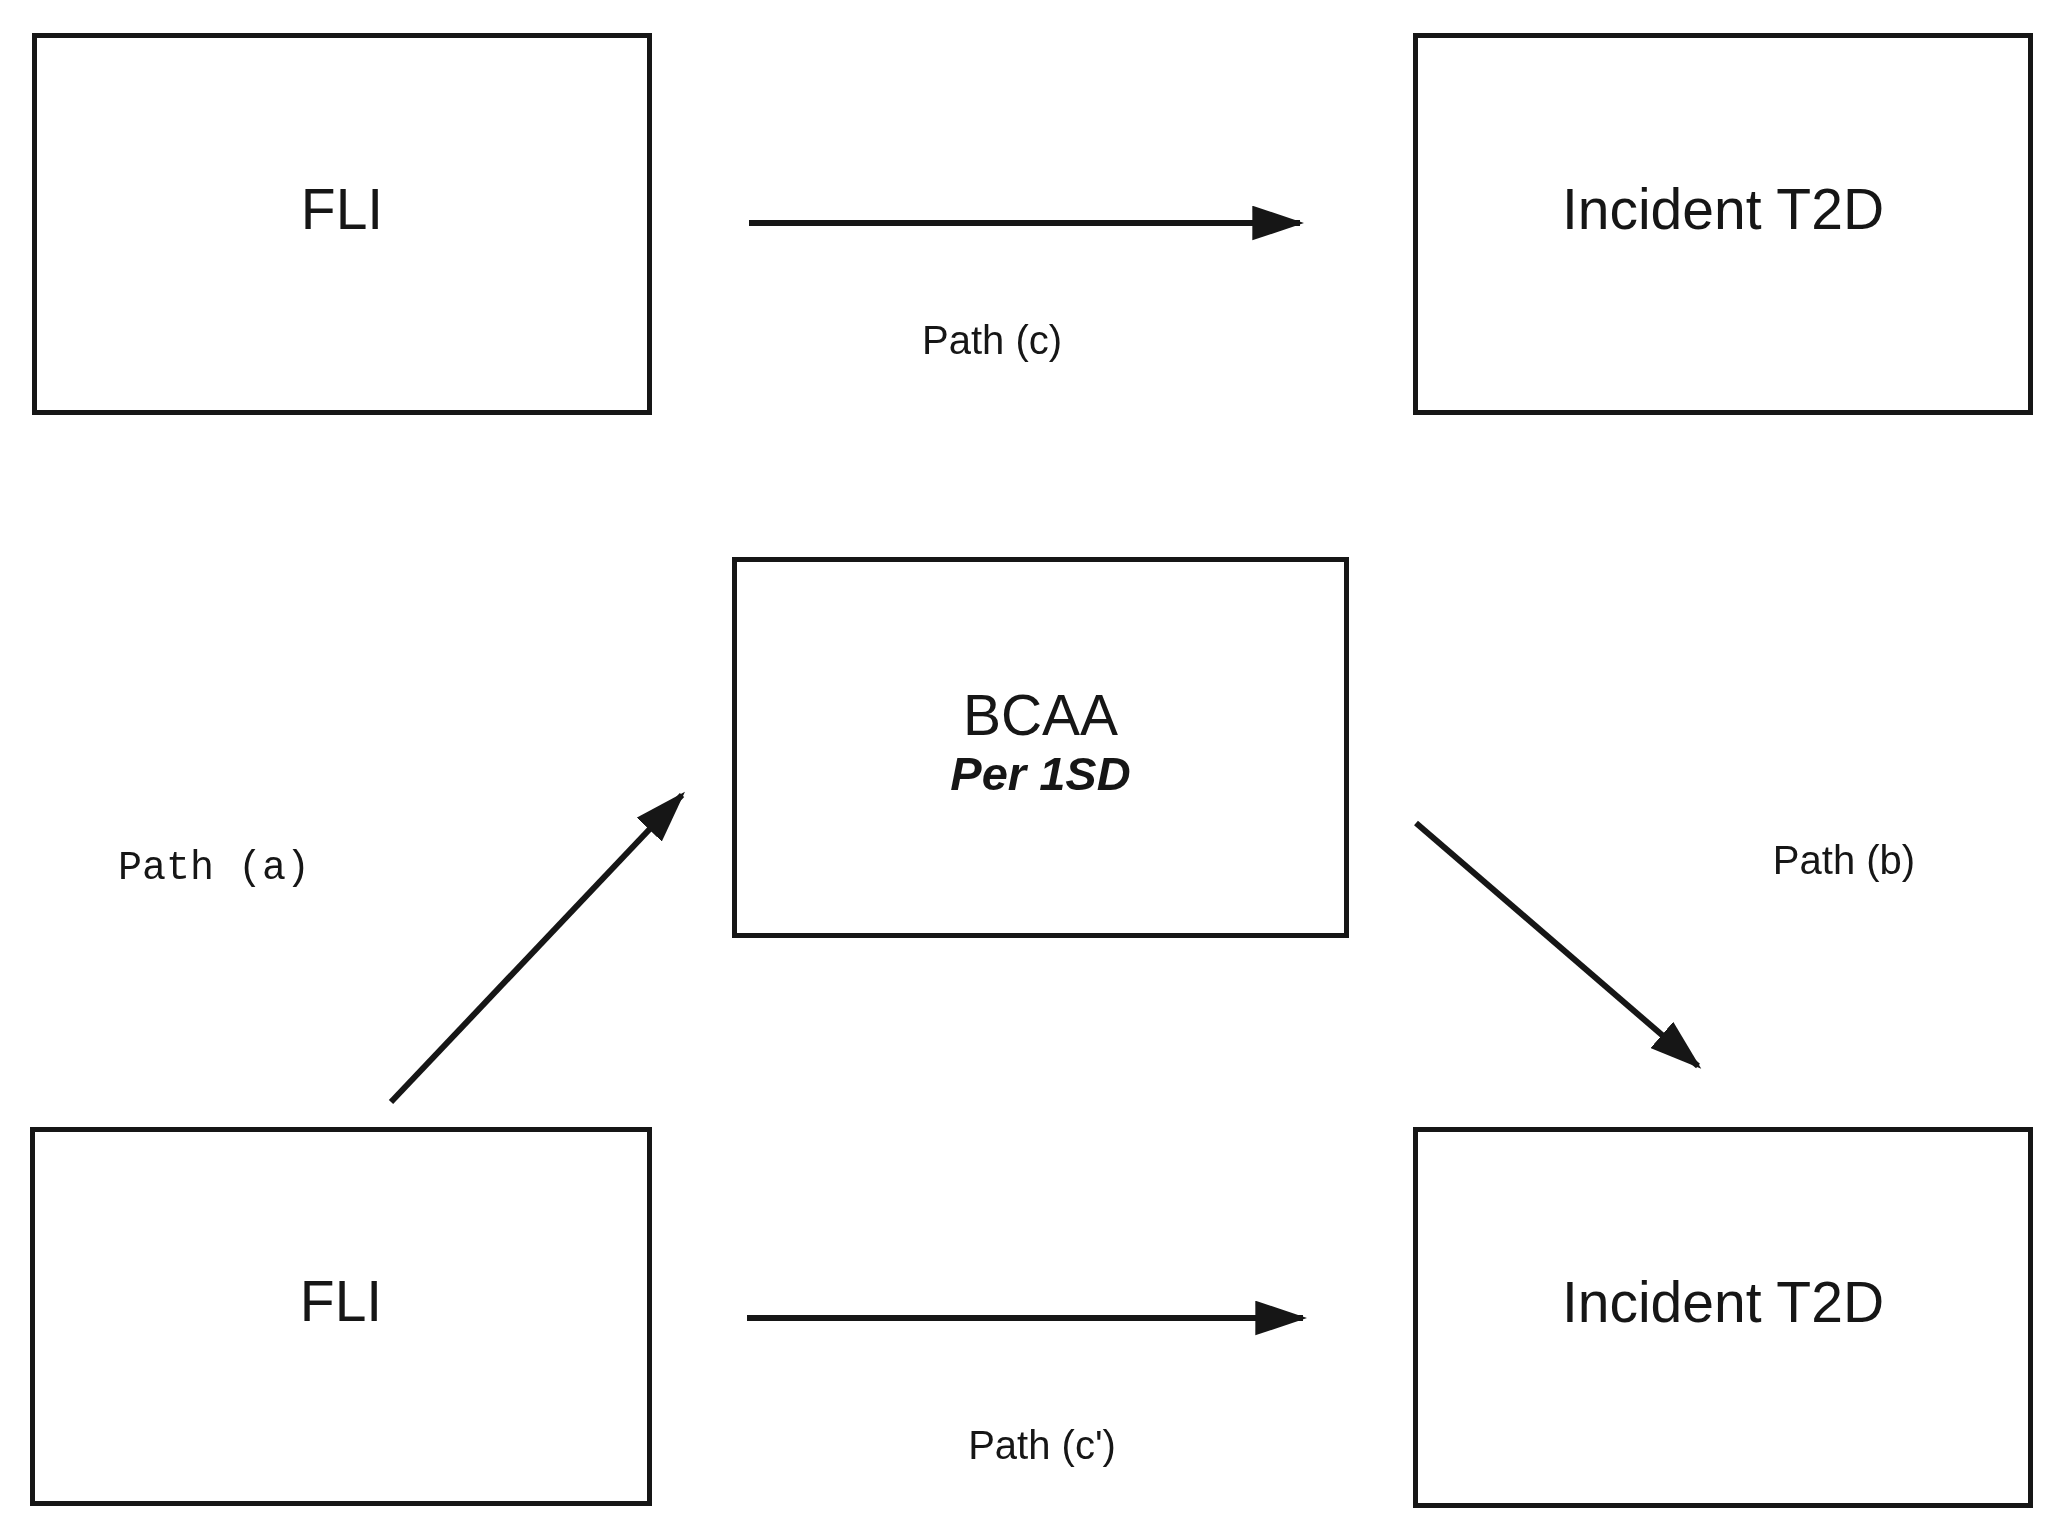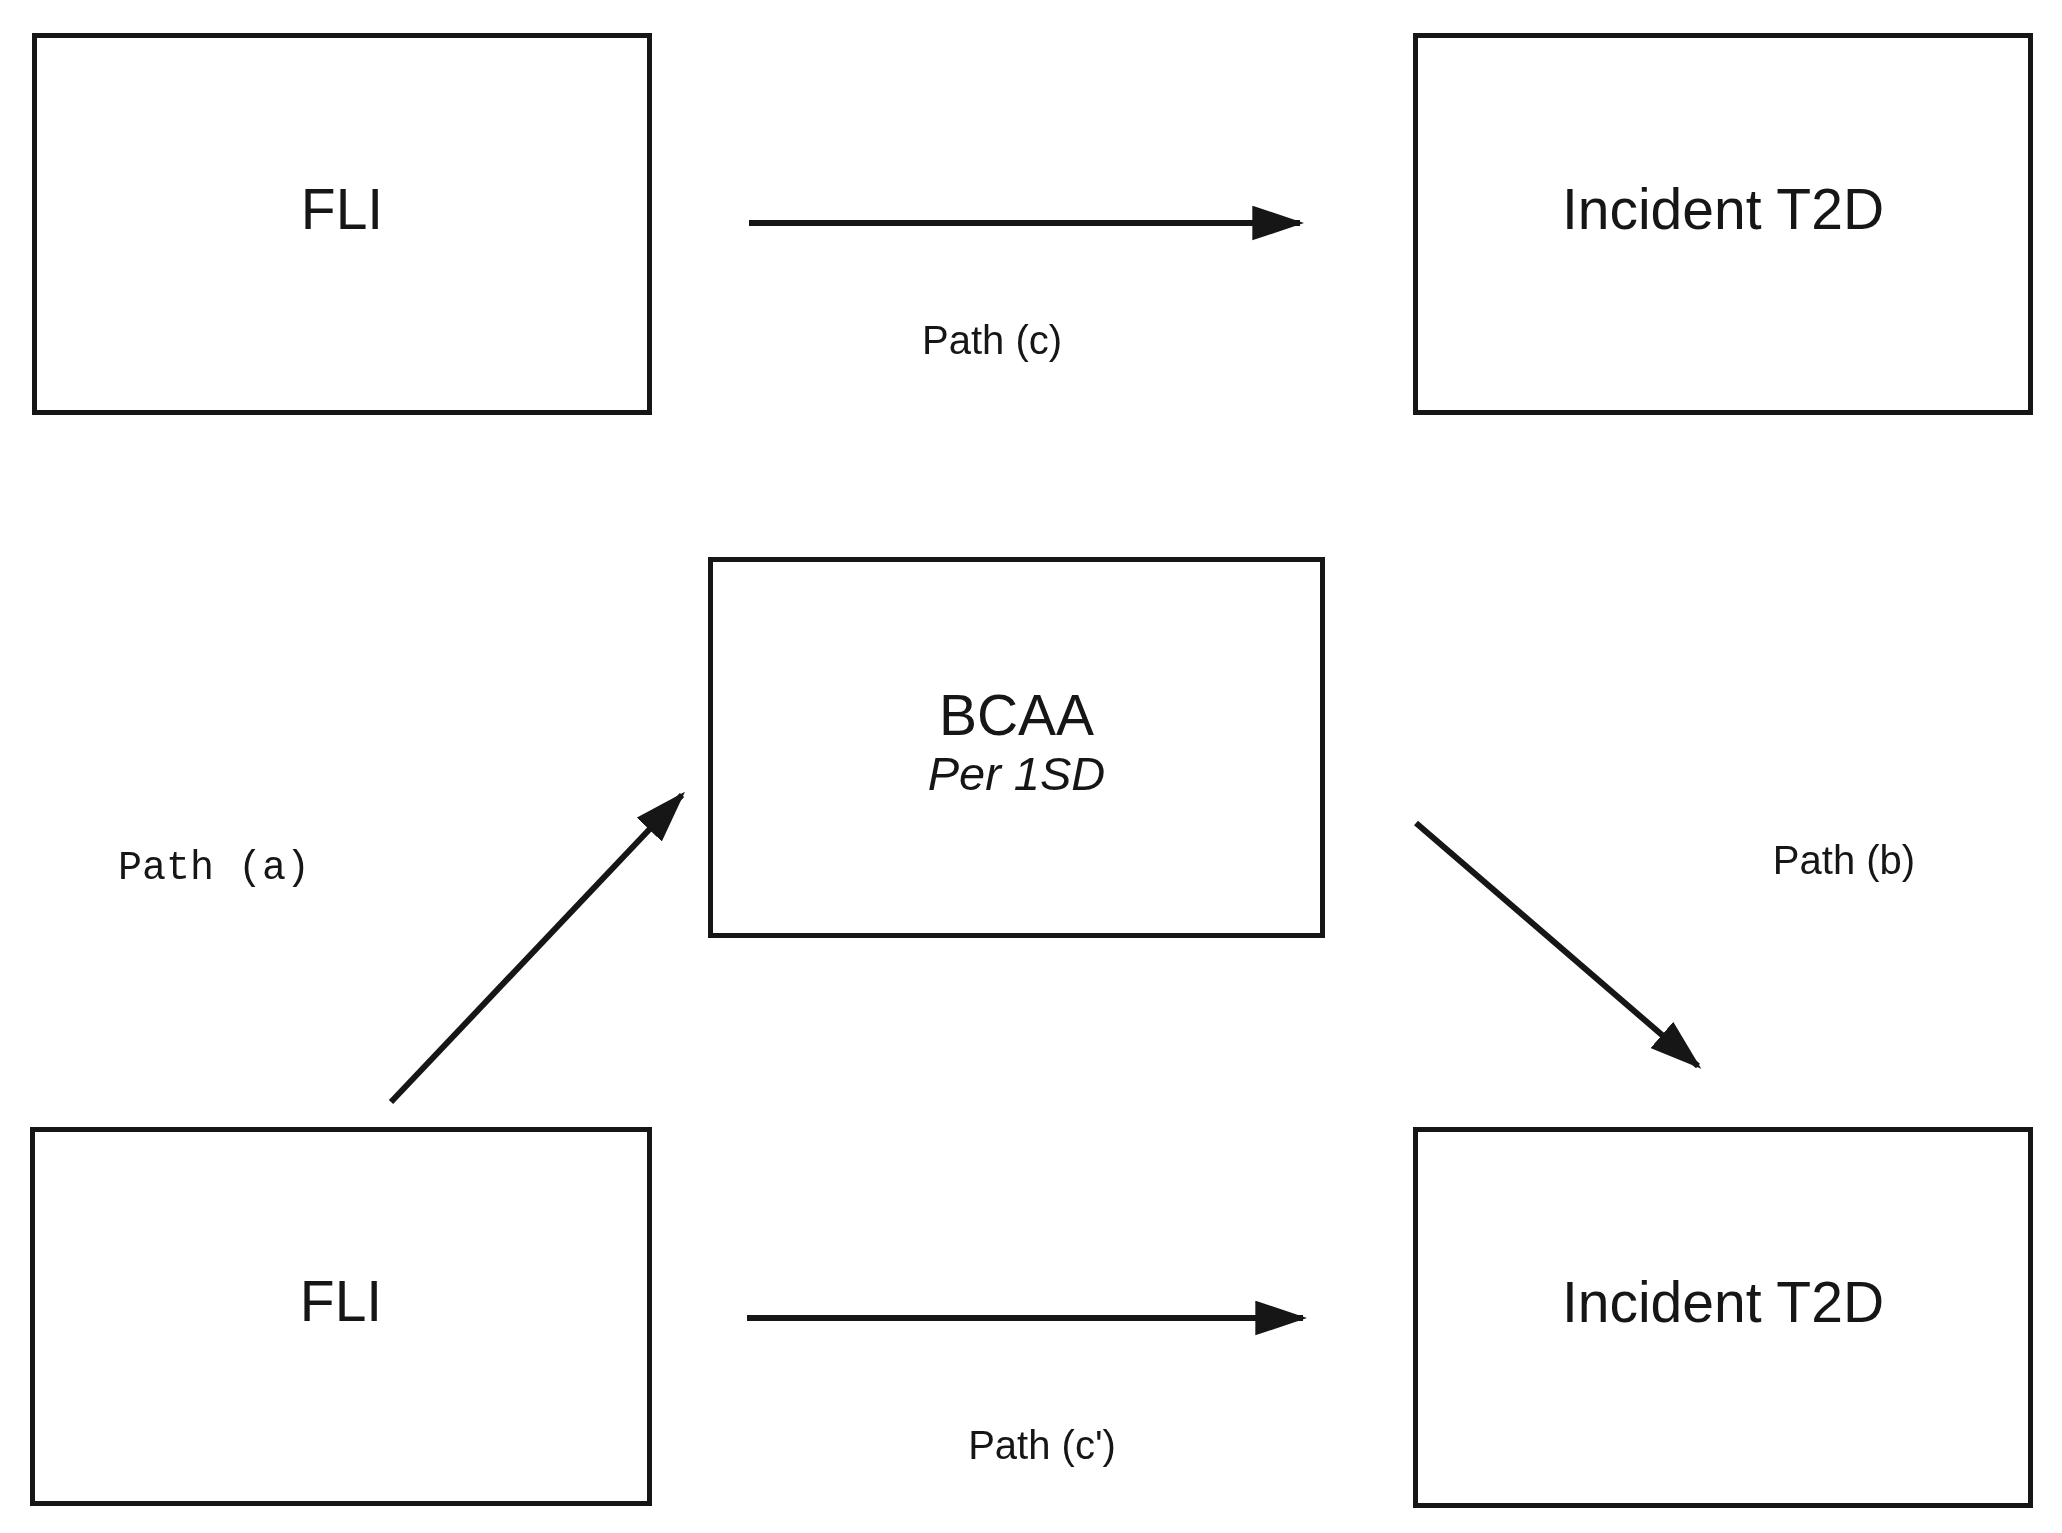--- a/index.html
+++ b/index.html
@@ -32,25 +32,26 @@
     font-size: 57px;
     line-height: 1.1;
     color: #161616;
     letter-spacing: 0px;
   }
   .node .node-sublabel {
     font-size: 47px;
     font-style: italic;
     line-height: 1.15;
     color: #161616;
+    font-weight: bold;
   }
   
   .node-fli-top      { left: 32px;   top: 33px;   width: 620px; height: 382px; }
   .node-t2d-top      { left: 1413px; top: 33px;   width: 620px; height: 382px; }
-  .node-bcaa         { left: 708px;  top: 557px;  width: 617px; height: 381px; padding-bottom: 10px; }
+  .node-bcaa         { left: 732px;  top: 557px;  width: 617px; height: 381px; padding-bottom: 10px; }
   .node-fli-bottom   { left: 30px;   top: 1127px; width: 622px; height: 379px; }
   .node-t2d-bottom   { left: 1413px; top: 1127px; width: 620px; height: 381px; }
 
   .arrow-layer {
     position: absolute;
     left: 0; top: 0;
     width: 2062px;
     height: 1533px;
     pointer-events: none;
   }

